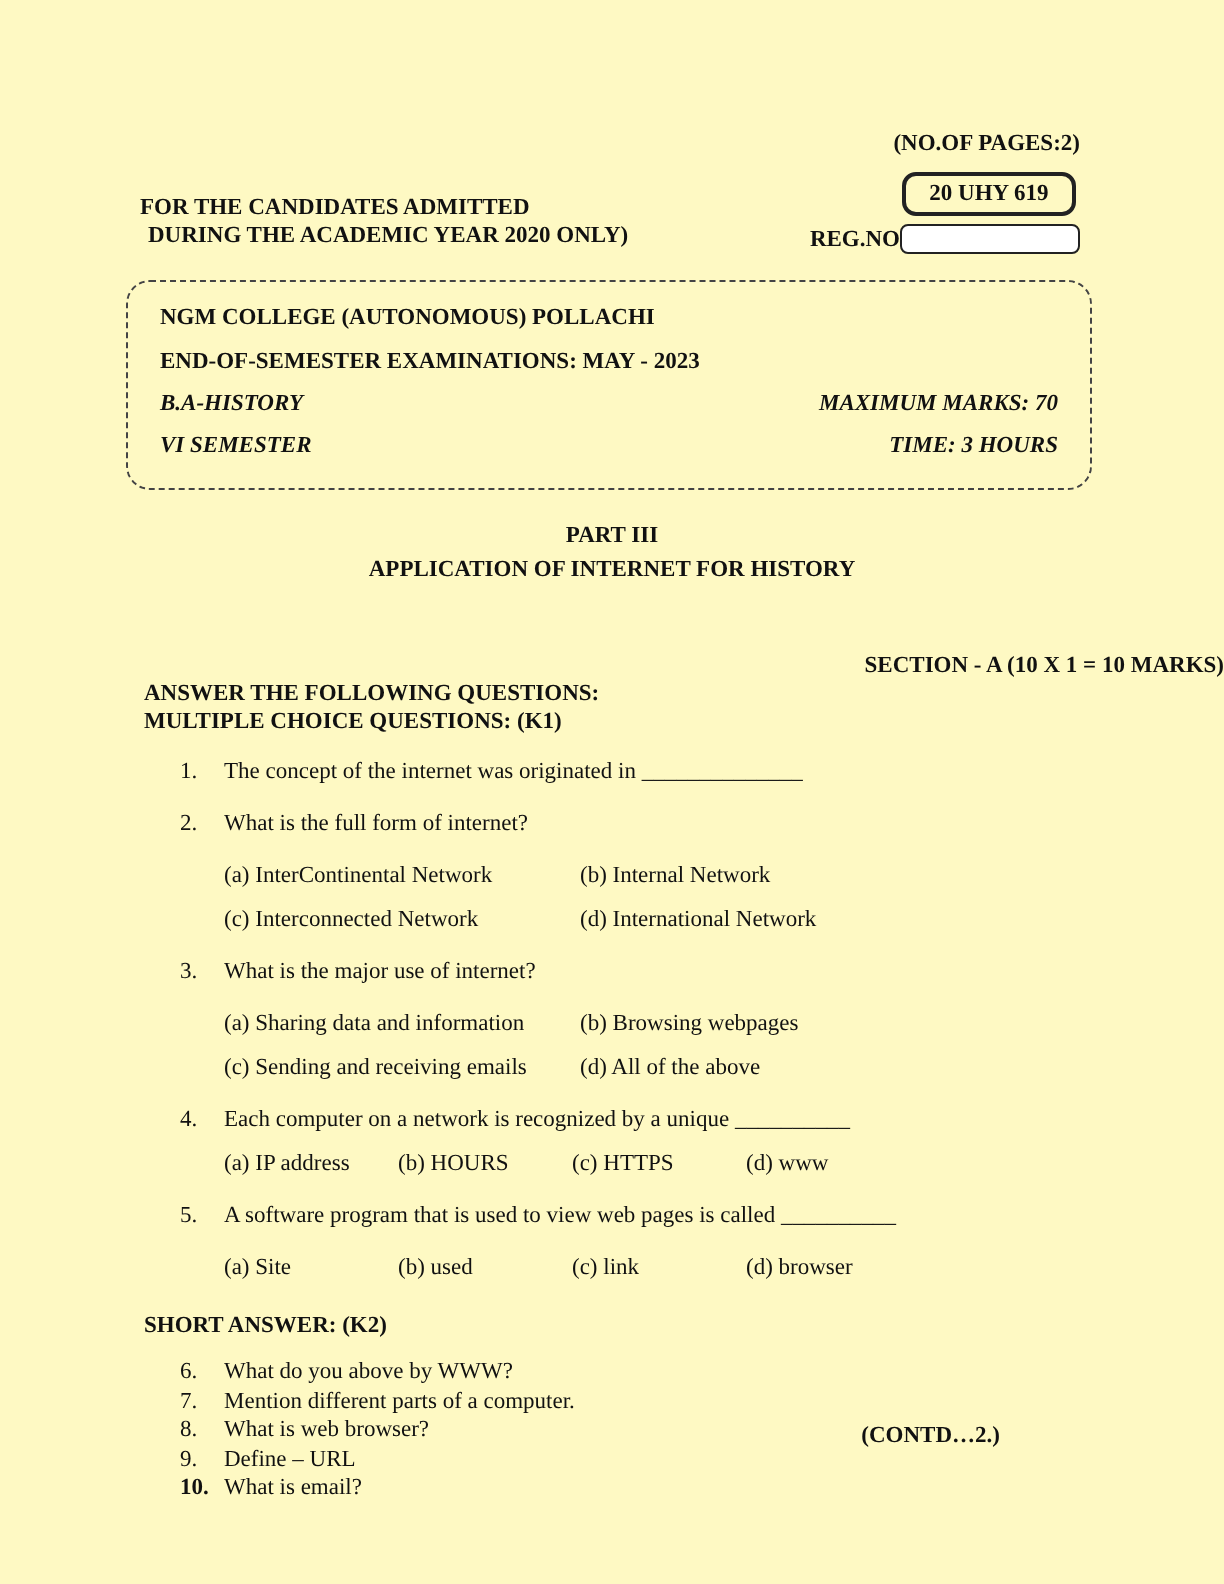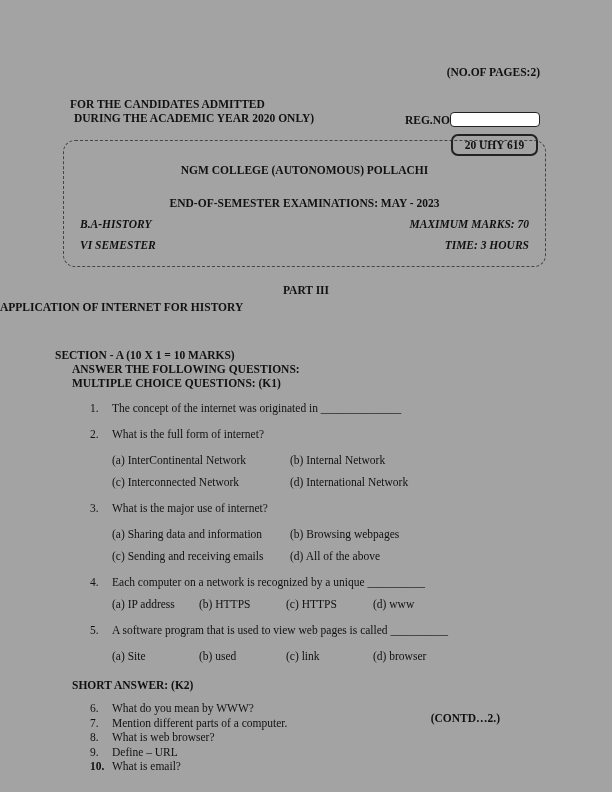--- a/index.html
+++ b/index.html
@@ -3,21 +3,21 @@
 <meta charset="utf-8">
 <style>
   * { margin: 0; padding: 0; box-sizing: border-box; }
   html, body { background: #e8e8e8; }
   body { font-family: "Liberation Serif", "DejaVu Serif", serif; }
   .page {
     position: relative;
     width: 612px;
     height: 792px;
     margin: 0 auto;
-    background: #a3a3a3;
+    background: #fef9c3;
     color: #111111;
     font-size: 11.5px;
     overflow: hidden;
   }
 
   
   .top-header { position: relative; height: 72px; margin-top: 66px; }
   .pages-note {
     position: absolute; top: 0; right: 72px;
     font-weight: bold; font-size: 11.5px;
@@ -25,52 +25,52 @@
   .admitted-note {
     position: absolute; top: 15px; left: 70px;
     font-weight: bold; font-size: 11.5px; line-height: 14px; margin-top: 16px;
   }
   .admitted-note .line2 { padding-left: 4px; }
   .code-box {
     position: absolute; top: 20px; left: 451px;
     width: 87px; height: 22px;
     border: 2px solid #222; border-radius: 7px;
     display: flex; align-items: center; justify-content: center;
-    font-weight: bold; font-size: 11.5px; margin-top: 48px;
+    font-weight: bold; font-size: 11.5px;
   }
   .regno-row {
     position: absolute; top: 46px; right: 72px;
     display: flex; align-items: center; gap: 0;
   }
   .regno-label { font-weight: bold; font-size: 11.5px; }
   .regno-box {
     width: 90px; height: 15px;
     border: 1.5px solid #222; border-radius: 4px;
     background: #fff;
   }
 
   
   .exam-box {
     margin: 2px 66px 0 63px;
     border: 1.5px dashed #444;
     border-radius: 12px;
     padding: 7px 16px 10px 16px;
   }
-  .exam-box .center-line { text-align: center; font-weight: bold; line-height: 22px; margin-top: 11px; }
+  .exam-box .center-line { font-weight: bold; line-height: 22px; }
   .exam-box .split-line {
     display: flex; justify-content: space-between;
     font-weight: bold; line-height: 21px; font-style: italic;
   }
 
   
   .part-title { text-align: center; font-weight: bold; margin-top: 17px; }
-  .subject-title { font-weight: bold; margin-top: 5px; }
-
-  
-  .section-heading { text-align: left; font-weight: bold; margin-top: 36px; padding-left: 55px; }
+  .subject-title { text-align: center; font-weight: bold; margin-top: 5px; }
+
+  
+  .section-heading { text-align: right; font-weight: bold; margin-top: 36px; padding-left: 55px; }
   .instruction { font-weight: bold; margin: 1px 0 0 72px; line-height: 14px; }
   .mcq-heading  { font-weight: bold; margin: 0 0 0 72px; line-height: 14px; }
 
   
   .mcq-list { margin-top: 12px; }
   .q-row { display: flex; margin: 0 0 0 90px; line-height: 13px; margin-bottom: 9px; }
   .q-row .num { width: 22px; flex: none; }
   .q-gap { margin-top: 13px; }
 
   .opt-row { display: flex; margin-left: 112px; line-height: 13px; margin-bottom: 9px; }
@@ -162,21 +162,21 @@
       <span>(c) Sending and receiving emails</span>
       <span>(d) All of the above</span>
     </div>
 
     <div class="q-row q-gap">
       <span class="num">4.</span>
       <span class="txt">Each computer on a network is recognized by a unique __________</span>
     </div>
     <div class="opt-row wide">
       <span>(a) IP address</span>
-      <span>(b) HTTPS</span>
+      <span>(b) HOURS</span>
       <span>(c) HTTPS</span>
       <span>(d) www</span>
     </div>
 
     <div class="q-row q-gap">
       <span class="num">5.</span>
       <span class="txt">A software program that is used to view web pages is called __________</span>
     </div>
     <div class="opt-row wide q-gap">
       <span>(a) Site</span>
@@ -184,21 +184,21 @@
       <span>(c) link</span>
       <span>(d) browser</span>
     </div>
   </div>
 
   <div class="short-heading">SHORT ANSWER: (K2)</div>
 
   <div class="short-list">
     <div class="sa-row">
       <span class="num">6.</span>
-      <span>What do you mean by WWW?</span>
+      <span>What do you above by WWW?</span>
     </div>
     <div class="sa-row">
       <span class="num">7.</span>
       <span>Mention different parts of a computer.</span>
     </div>
     <div class="sa-row">
       <span class="num">8.</span>
       <span>What is web browser?</span>
     </div>
     <div class="sa-row">

